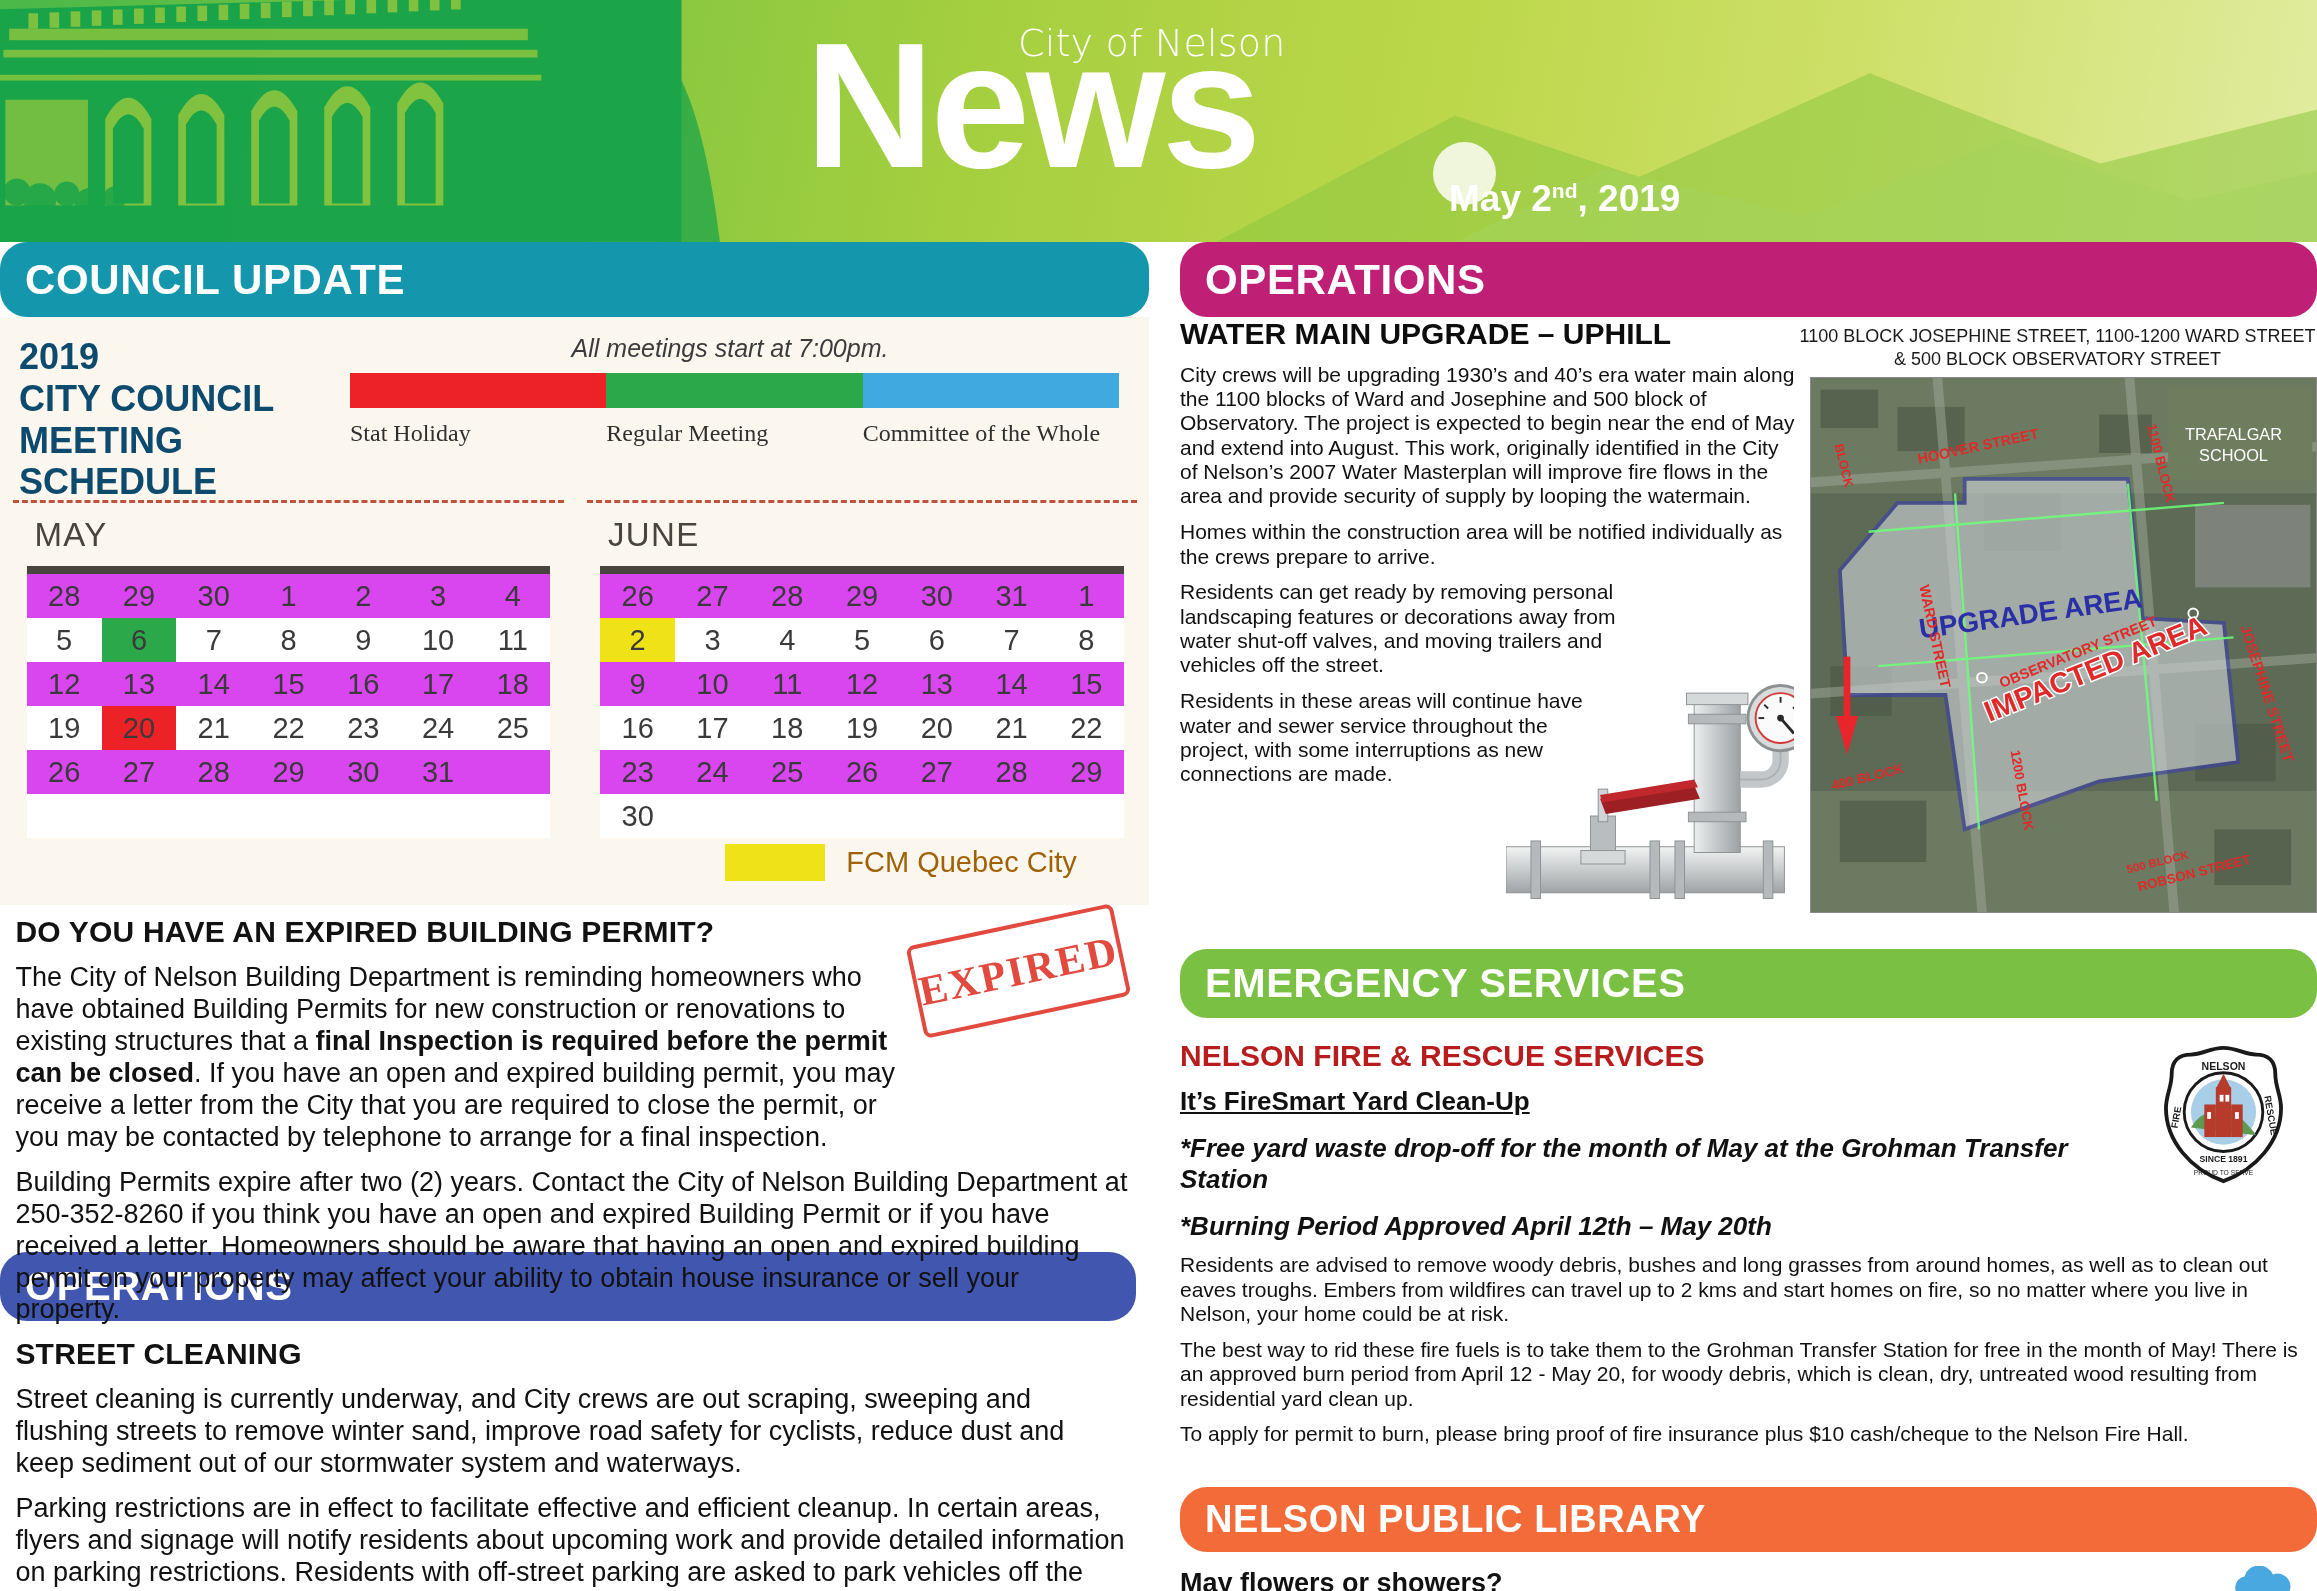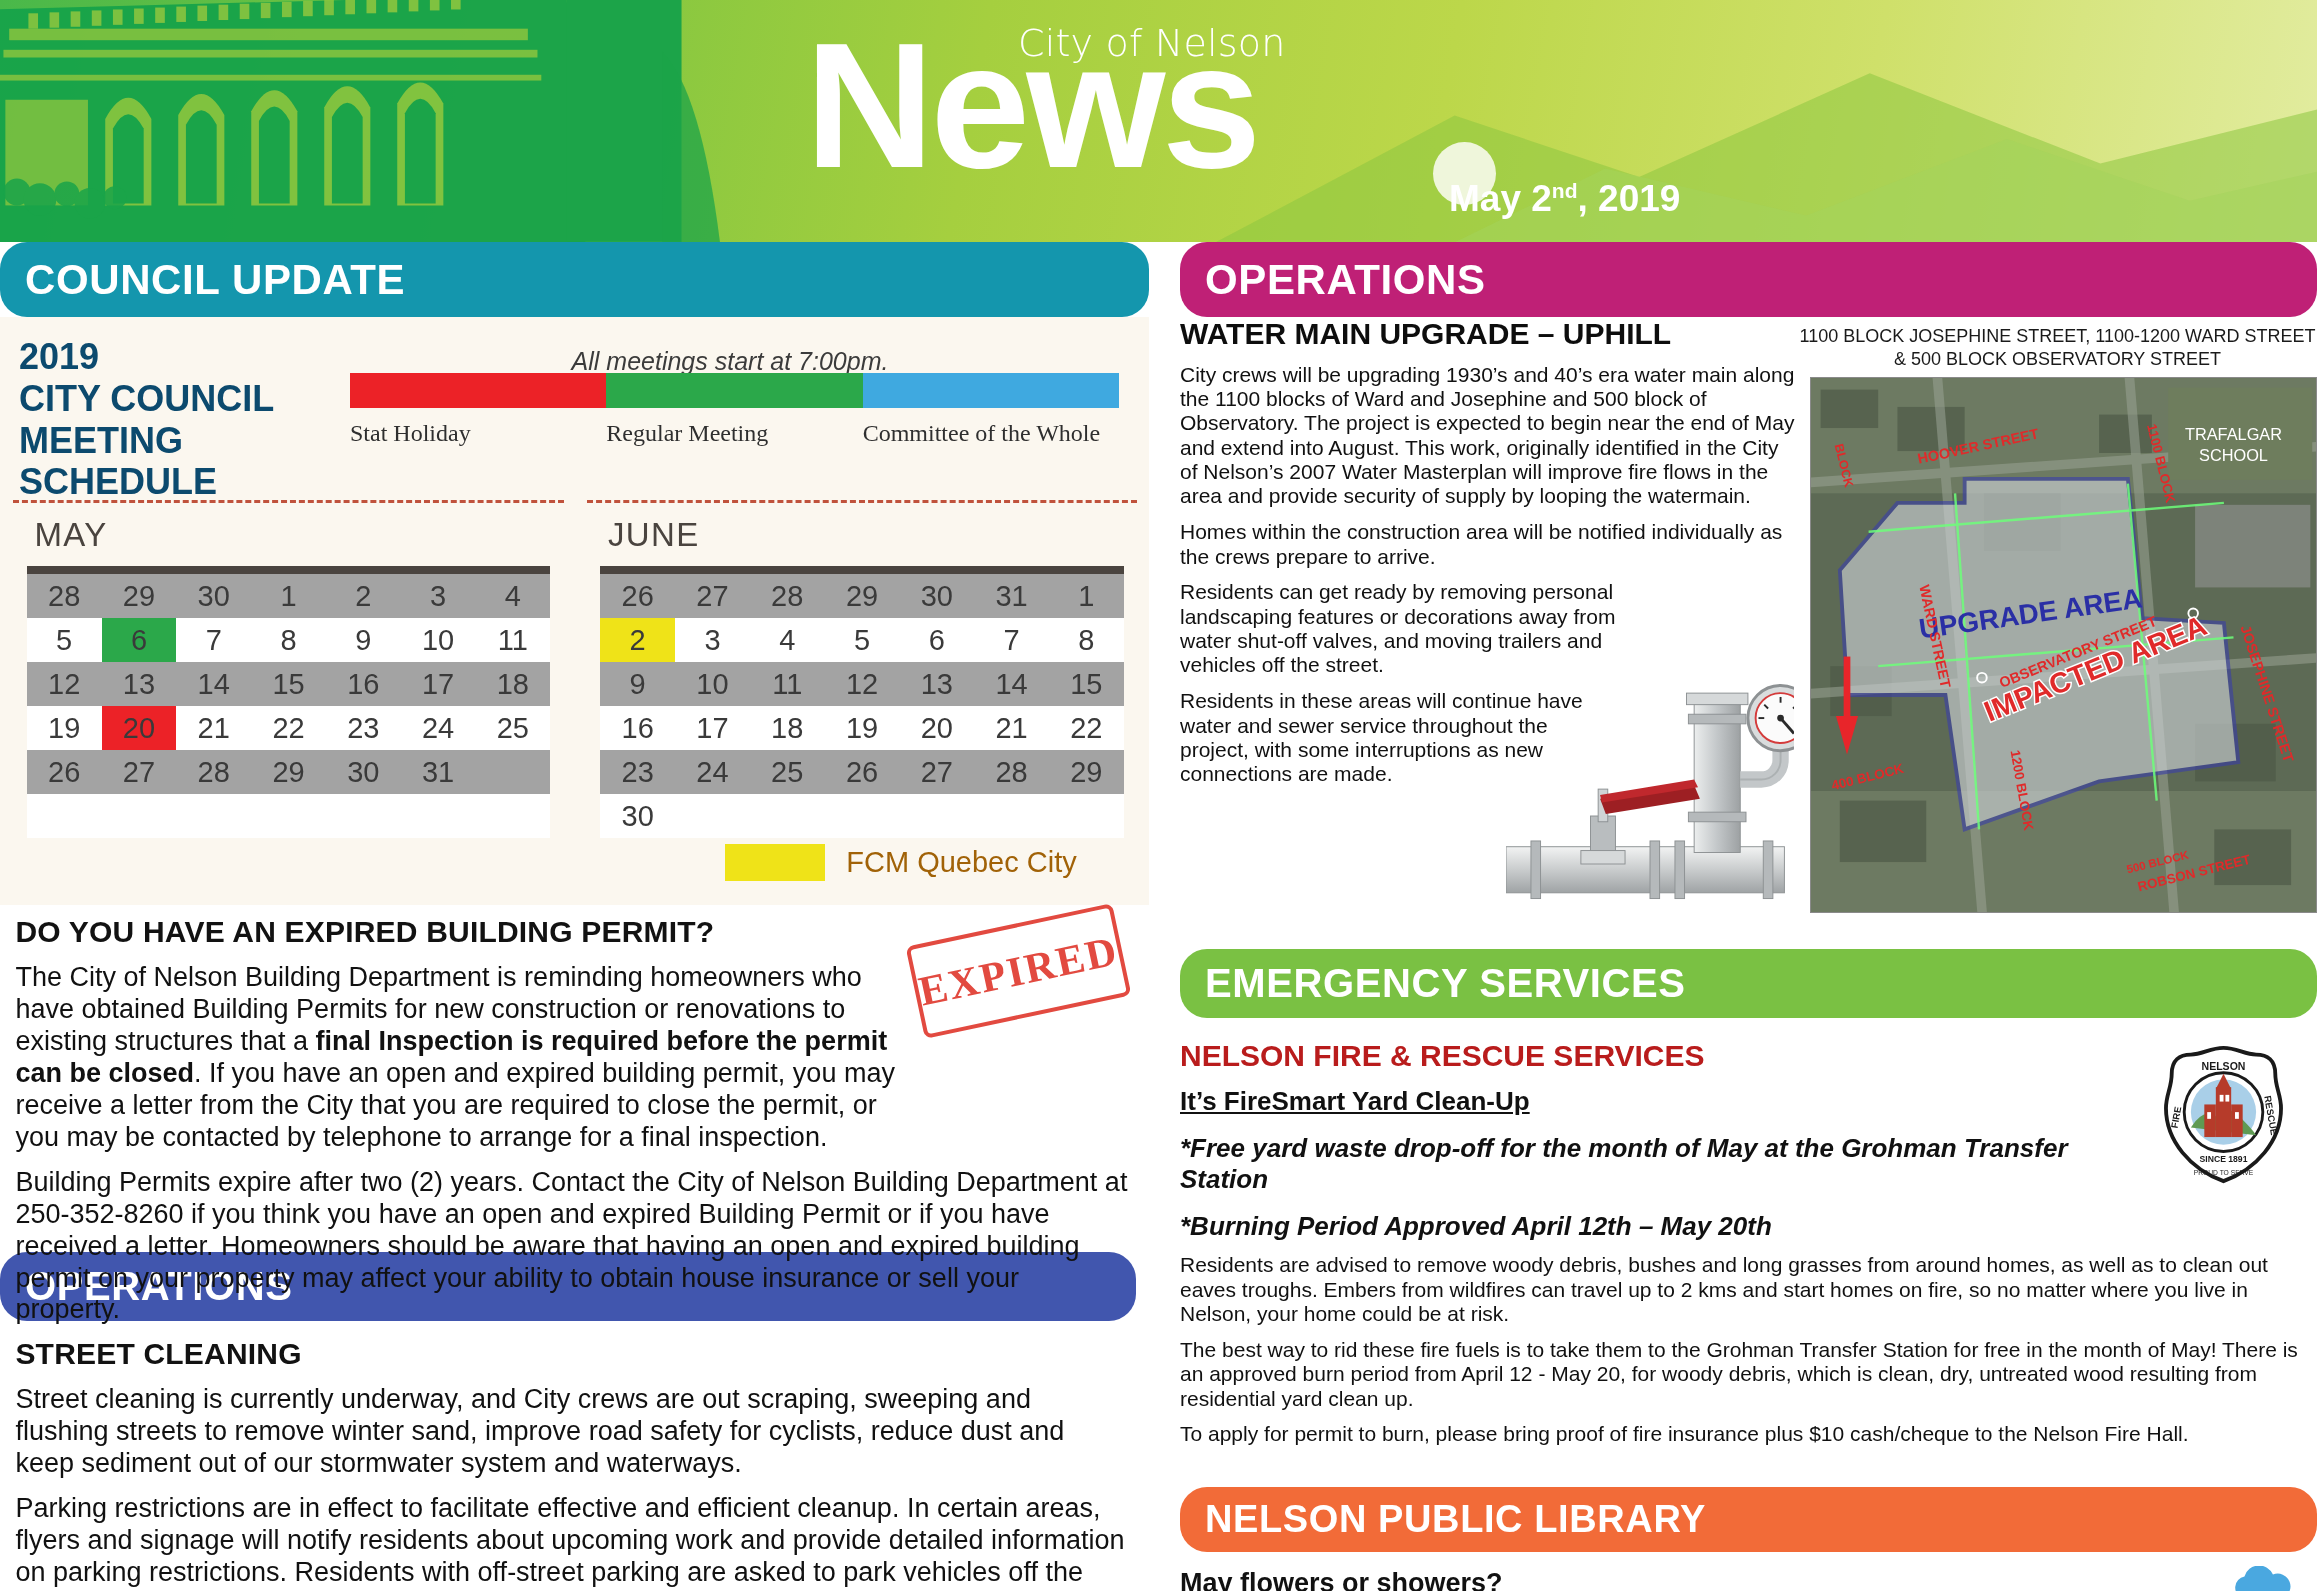--- a/index.html
+++ b/index.html
@@ -72,21 +72,21 @@
   .council-body {
     position:absolute; left:0; top:317px; width:1149px; height:588px;
     background:#fbf7ef;
   }
   .sched-title {
     position:absolute; left:19px; top:19px; width:317px;
     color:#0c4a6e; font-weight:700; font-size:36px; line-height:1.16;
   }
   .meet-note {
     position:absolute; left:365px; top:17.3px; width:730px; text-align:center;
-    font-style:italic; font-size:25px; color:#3b3b3b;margin-top:13px;
+    font-style:italic; font-size:25px; color:#3b3b3b;
   }
   .legend { position:absolute; left:350px; top:56px; width:769px; display:flex; }
   .legend-col { flex:1; text-align:left;font-family:Liberation Serif, serif; }
   .legend-swatch { height:35px; width:100%; }
   .legend-swatch.red { background:#ec2227; }
   .legend-swatch.green { background:#2ba84a; }
   .legend-swatch.blue { background:#3fa9e0; }
   .legend-label { margin-top:11.5px; font-size:24px; color:#2f2f2f; }
 
   .cal-wrap { position:absolute; left:13.4px; top:183px; width:1124px; display:flex; gap:23px; }
@@ -96,21 +96,21 @@
     font-size:33px; color:#4a443f; font-weight:400; letter-spacing:1.4px;
     margin:13.4px 0 11.5px 21px;
   }
   .cal-card.june .cal-month { margin-left:21px; }
   .cal-table { width:calc(100% - 27px); margin-left:13.4px; border-collapse:collapse; background:#fff; }
   .cal-table .barrow td { background:#4a443f; height:8.6px; padding:0; }
   .cal-table td {
     text-align:center; font-size:29px; color:#3a3a3a; height:44px;
     width:14.28%; padding:0; border:0;
   }
-  .cal-table tr.shade td { background:#a3a3a3; }
+  .cal-table tr.shade td { background:#d946ef; }
   .cal-table td.hl-green { background:#2ba84a; }
   .cal-table td.hl-red { background:#ec2227; }
   .cal-table td.hl-blue { background:#3fa9e0; }
   .cal-table td.hl-yellow { background:#efe318; }
   .fcm-row { margin-left:13.4px; margin-top:5.8px; display:flex; align-items:center; }
   .fcm-swatch { width:100px; height:37px; background:#efe318; margin-left:125px; }
   .fcm-label { font-size:29px; color:#a16207; margin-left:21px; }
 
   .left-article { position:absolute; left:15.4px; width:1114px; }
   .art-h { font-size:30px; font-weight:700; color:#121212; letter-spacing:0.2px; }

